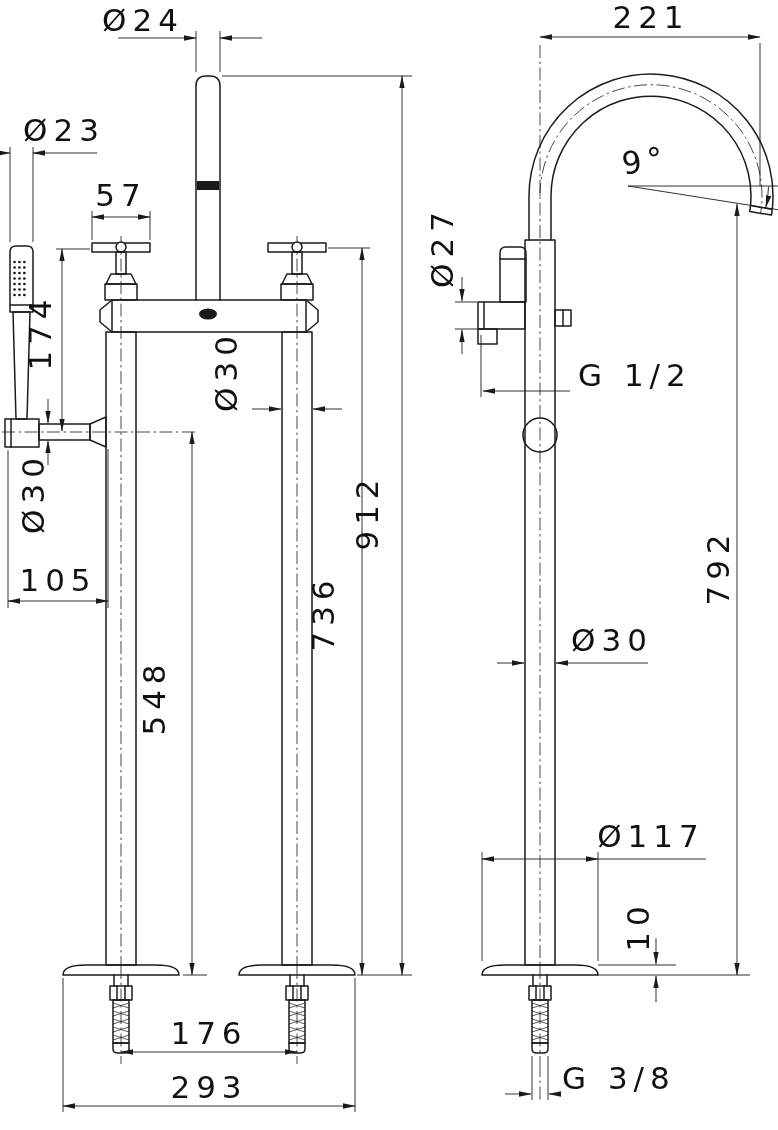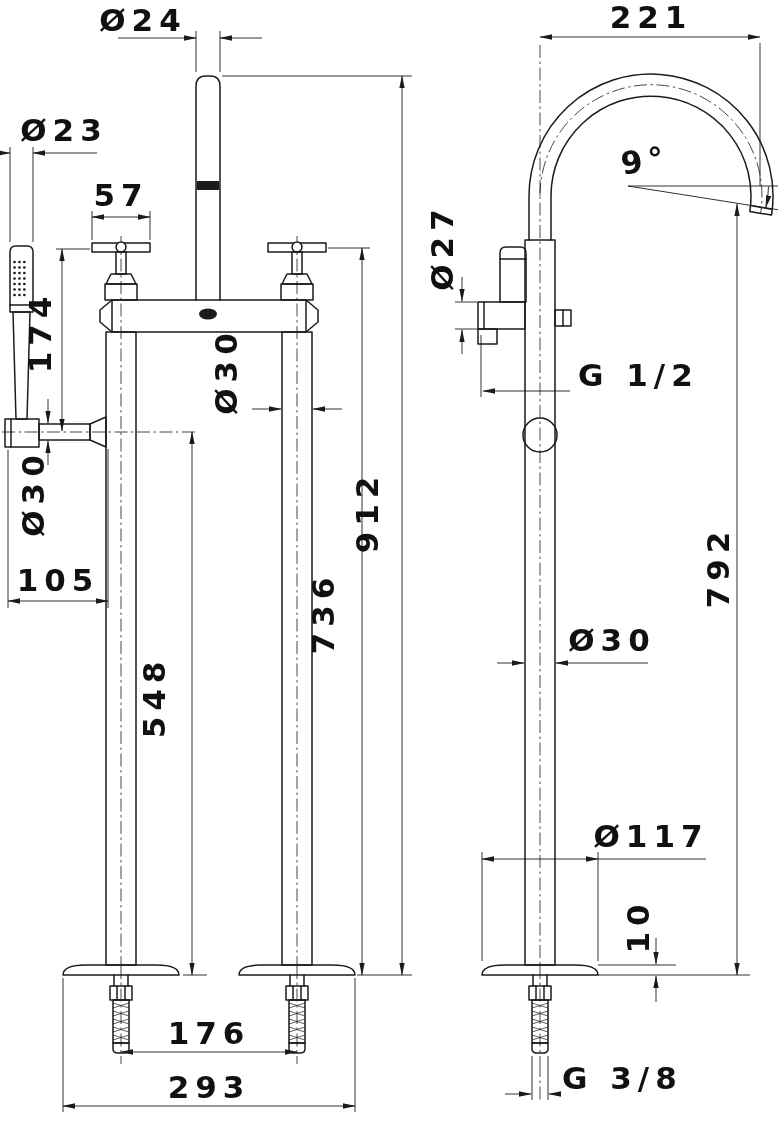--- a/index.html
+++ b/index.html
@@ -1,16 +1,16 @@
 <!DOCTYPE html>
 <html><head>
 <meta charset="utf-8">
 <style>
   html,body{margin:0;padding:0;background:#ffffff;}
-  .canvas{width:778px;height:1130px;background:#ffffff;position:relative;overflow:hidden;font-weight:bold;}
+  .canvas{width:778px;height:1130px;background:#ffffff;position:relative;overflow:hidden;}
   svg{display:block;}
   .ol{stroke:#1b1b1b;stroke-width:1.5;fill:none;stroke-linejoin:round;stroke-linecap:round;}
   .olf{fill:#1b1b1b;stroke:none;}
   .dl{stroke:#1b1b1b;stroke-width:0.9;fill:none;}
   .cl{stroke:#1b1b1b;stroke-width:0.8;fill:none;stroke-dasharray:13 3.5 2.5 3.5;}
   .hatch{stroke:#1b1b1b;stroke-width:0.7;fill:none;}
   .dots{stroke:#1b1b1b;stroke-width:2.6;stroke-linecap:round;stroke-dasharray:0.1 4.8;fill:none;}
   .dim{font-family:"DejaVu Sans","Liberation Sans",sans-serif;font-size:31px;letter-spacing:6px;fill:#111;}
 </style>
 </head>

